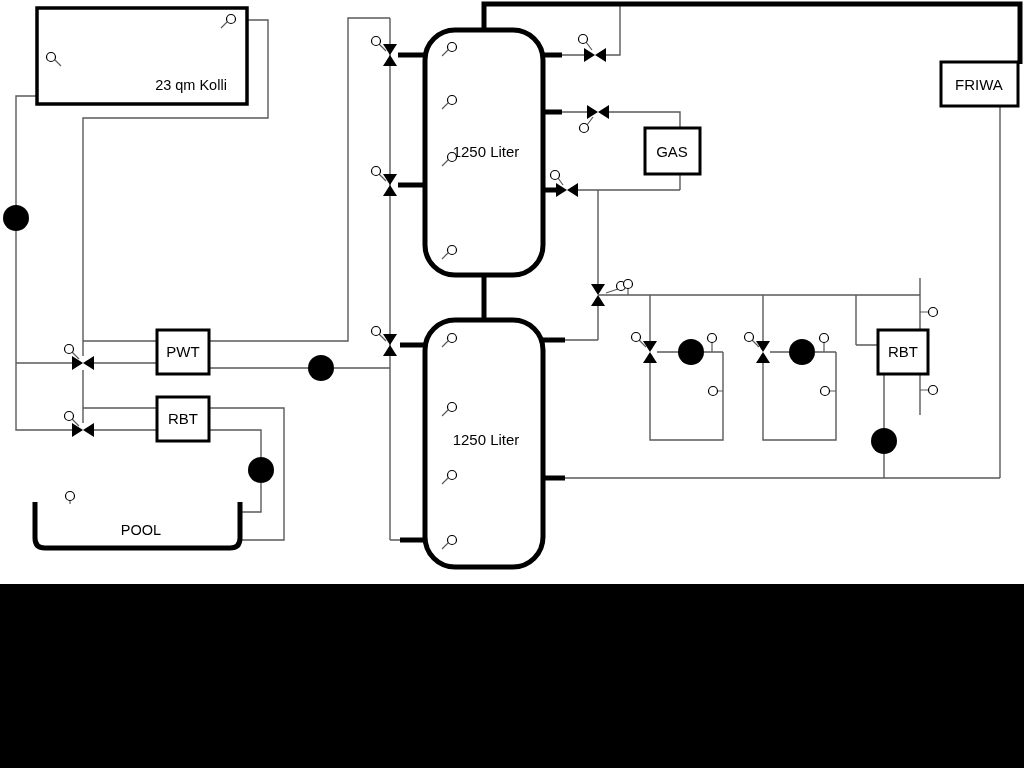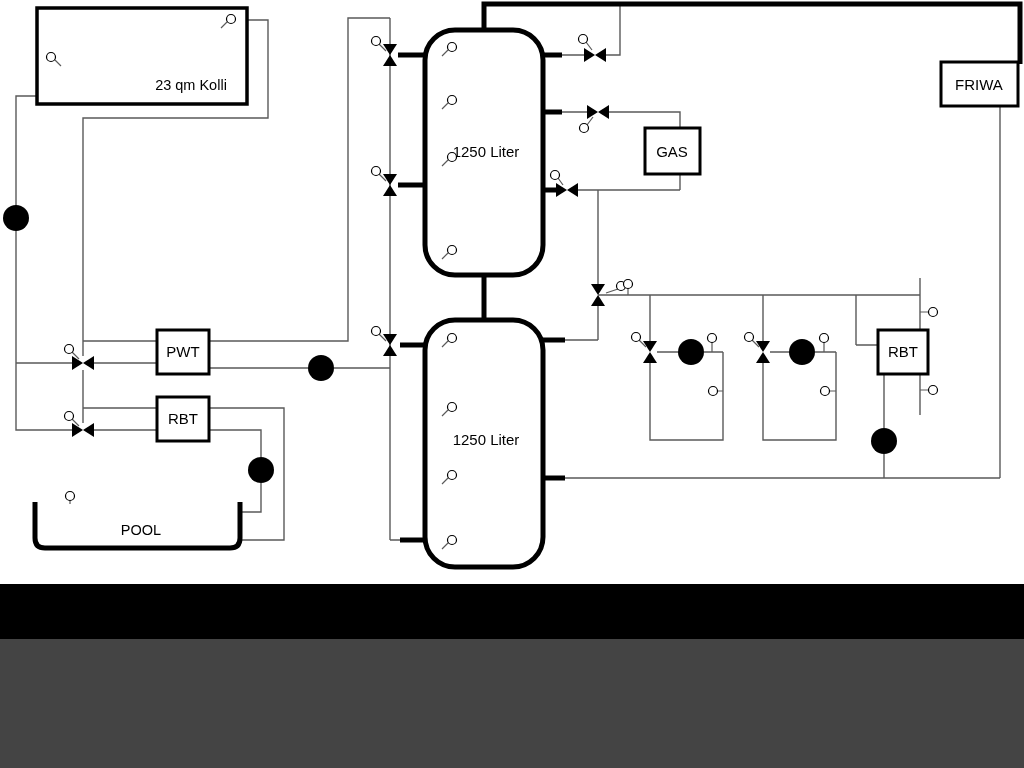--- a/index.html
+++ b/index.html
@@ -1,16 +1,16 @@
 <!DOCTYPE html>
 <html><head>
 <meta charset="utf-8">
 <style>
   html,body{margin:0;padding:0;background:#444;}
-  #stage{position:relative;width:1024px;height:639px;background:#ec4899;overflow:hidden;}
+  #stage{position:relative;width:1024px;height:768px;background:#ec4899;overflow:hidden;}
   svg{display:block;}
   .pipe-thin{fill:none;stroke:#5a5a5a;stroke-width:1.4;}
   .pipe-thick{fill:none;stroke:#000;stroke-width:5;}
   .stem{fill:none;stroke:#5a5a5a;stroke-width:1.2;}
   .boxline{fill:#fff;stroke:#000;stroke-width:3;}
   .boxline-thin{fill:#fff;stroke:#000;stroke-width:3.5;}
   .tank{fill:#fff;stroke:#000;stroke-width:5;}
   .sensor{fill:#fff;stroke:#000;stroke-width:1.2;}
   .lbl{font-family:"Liberation Sans",sans-serif;font-size:15px;fill:#000;text-anchor:middle;}
   .lbl-sm{font-family:"Liberation Sans",sans-serif;font-size:14.5px;fill:#000;text-anchor:middle;}

